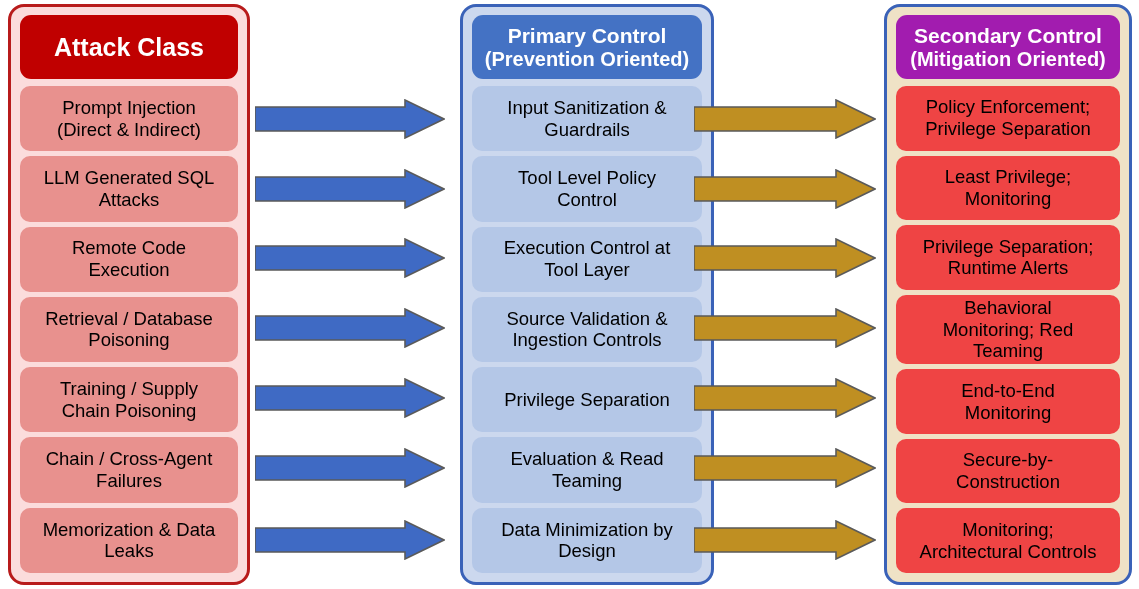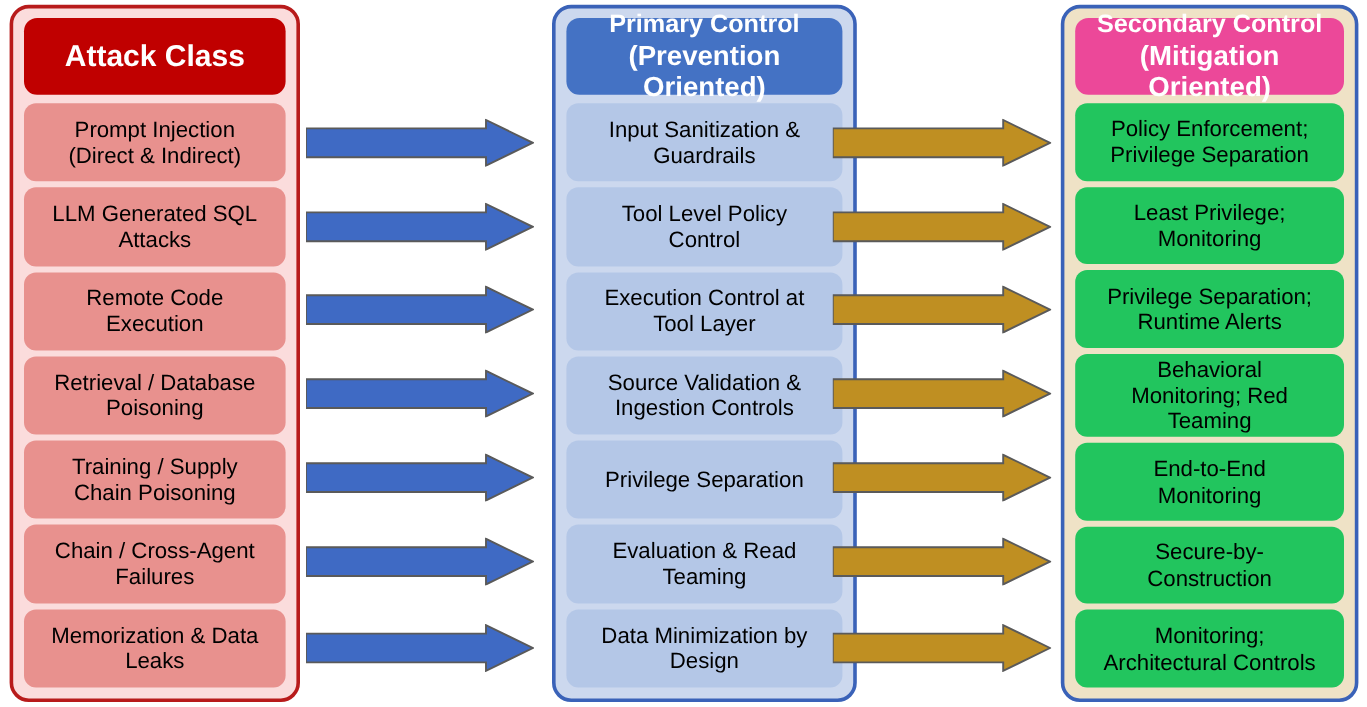--- a/index.html
+++ b/index.html
@@ -72,30 +72,30 @@
     margin-bottom: 7px;
   }
   .hdr-primary {
     background: #4472C4;
     height: 64px;
     font-size: 21px;
     font-weight: bold;
     margin-bottom: 7px;
   }
   .hdr-secondary {
-    background: #ec4899;
+    background: #a21caf;
     height: 64px;
     font-size: 21px;
     font-weight: bold;
     margin-bottom: 7px;
   }
   .hdr .sub {
     font-weight: bold;
   }
-  .hdr-primary .sub, .hdr-secondary .sub { font-size: 23px; }
+  .hdr-primary .sub, .hdr-secondary .sub { font-size: 20px; }
 
   
   .items {
     flex: 1 1 auto;
     display: flex;
     flex-direction: column;
     gap: 5px;
   }
   .item {
     flex: 1 1 0;
@@ -105,21 +105,21 @@
     justify-content: center;
     text-align: center;
     color: #000000;
     font-size: 18.5px;
     line-height: 1.18;
     padding: 2px 22px;
     box-sizing: border-box;
   }
   .item-attack    { background: #E8918E; }
   .item-primary   { background: #B4C7E7; }
-  .item-secondary { background: #22c55e; }
+  .item-secondary { background: #ef4444; }
 
   
   .arrow {
     position: absolute;
     height: 40px;
   }
   .arrow svg { display: block; width: 100%; height: 100%; }
 </style>
 </head>
 <body>

